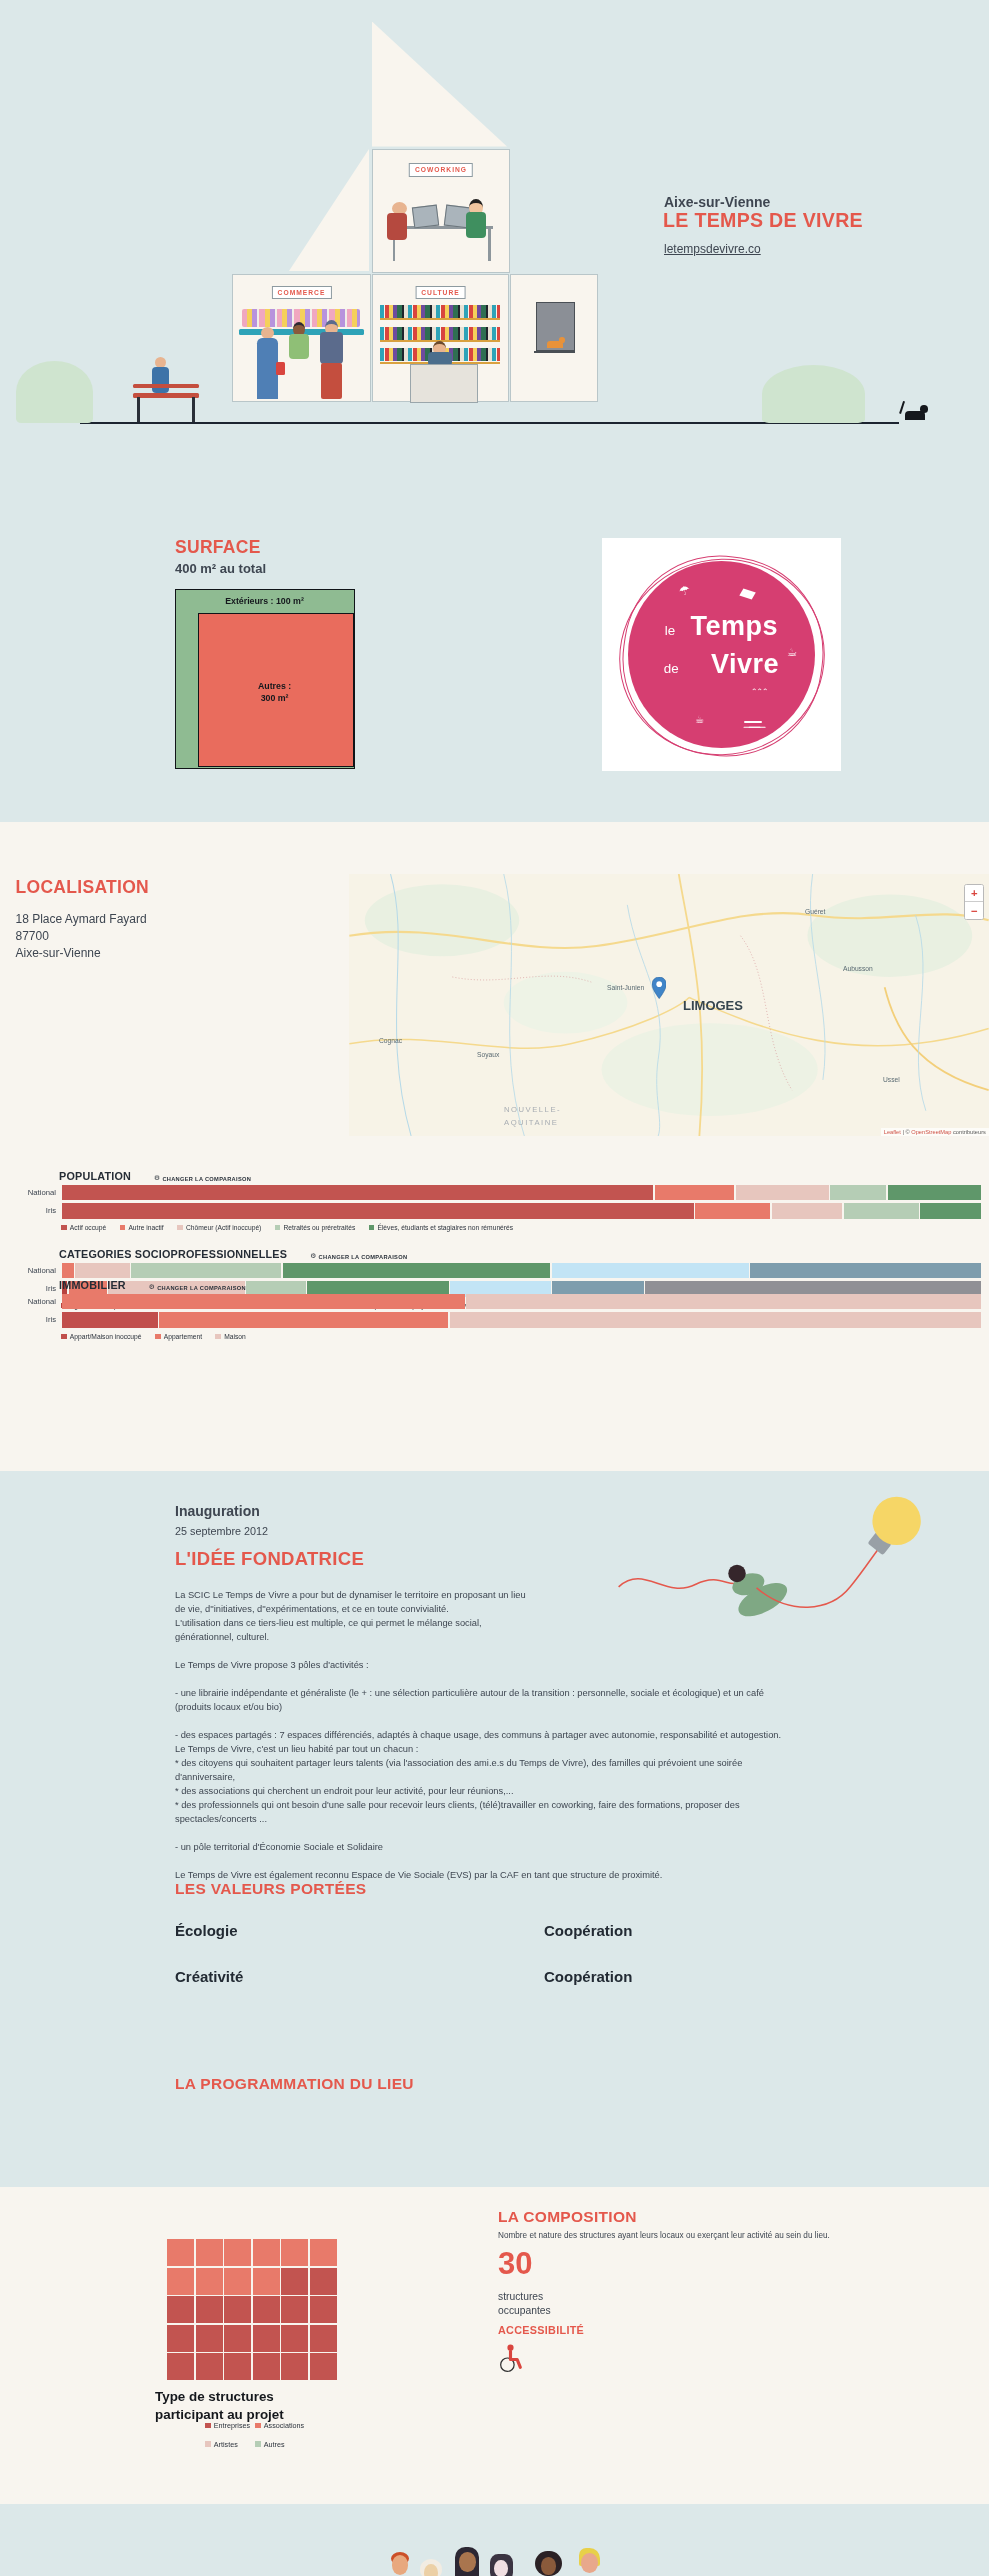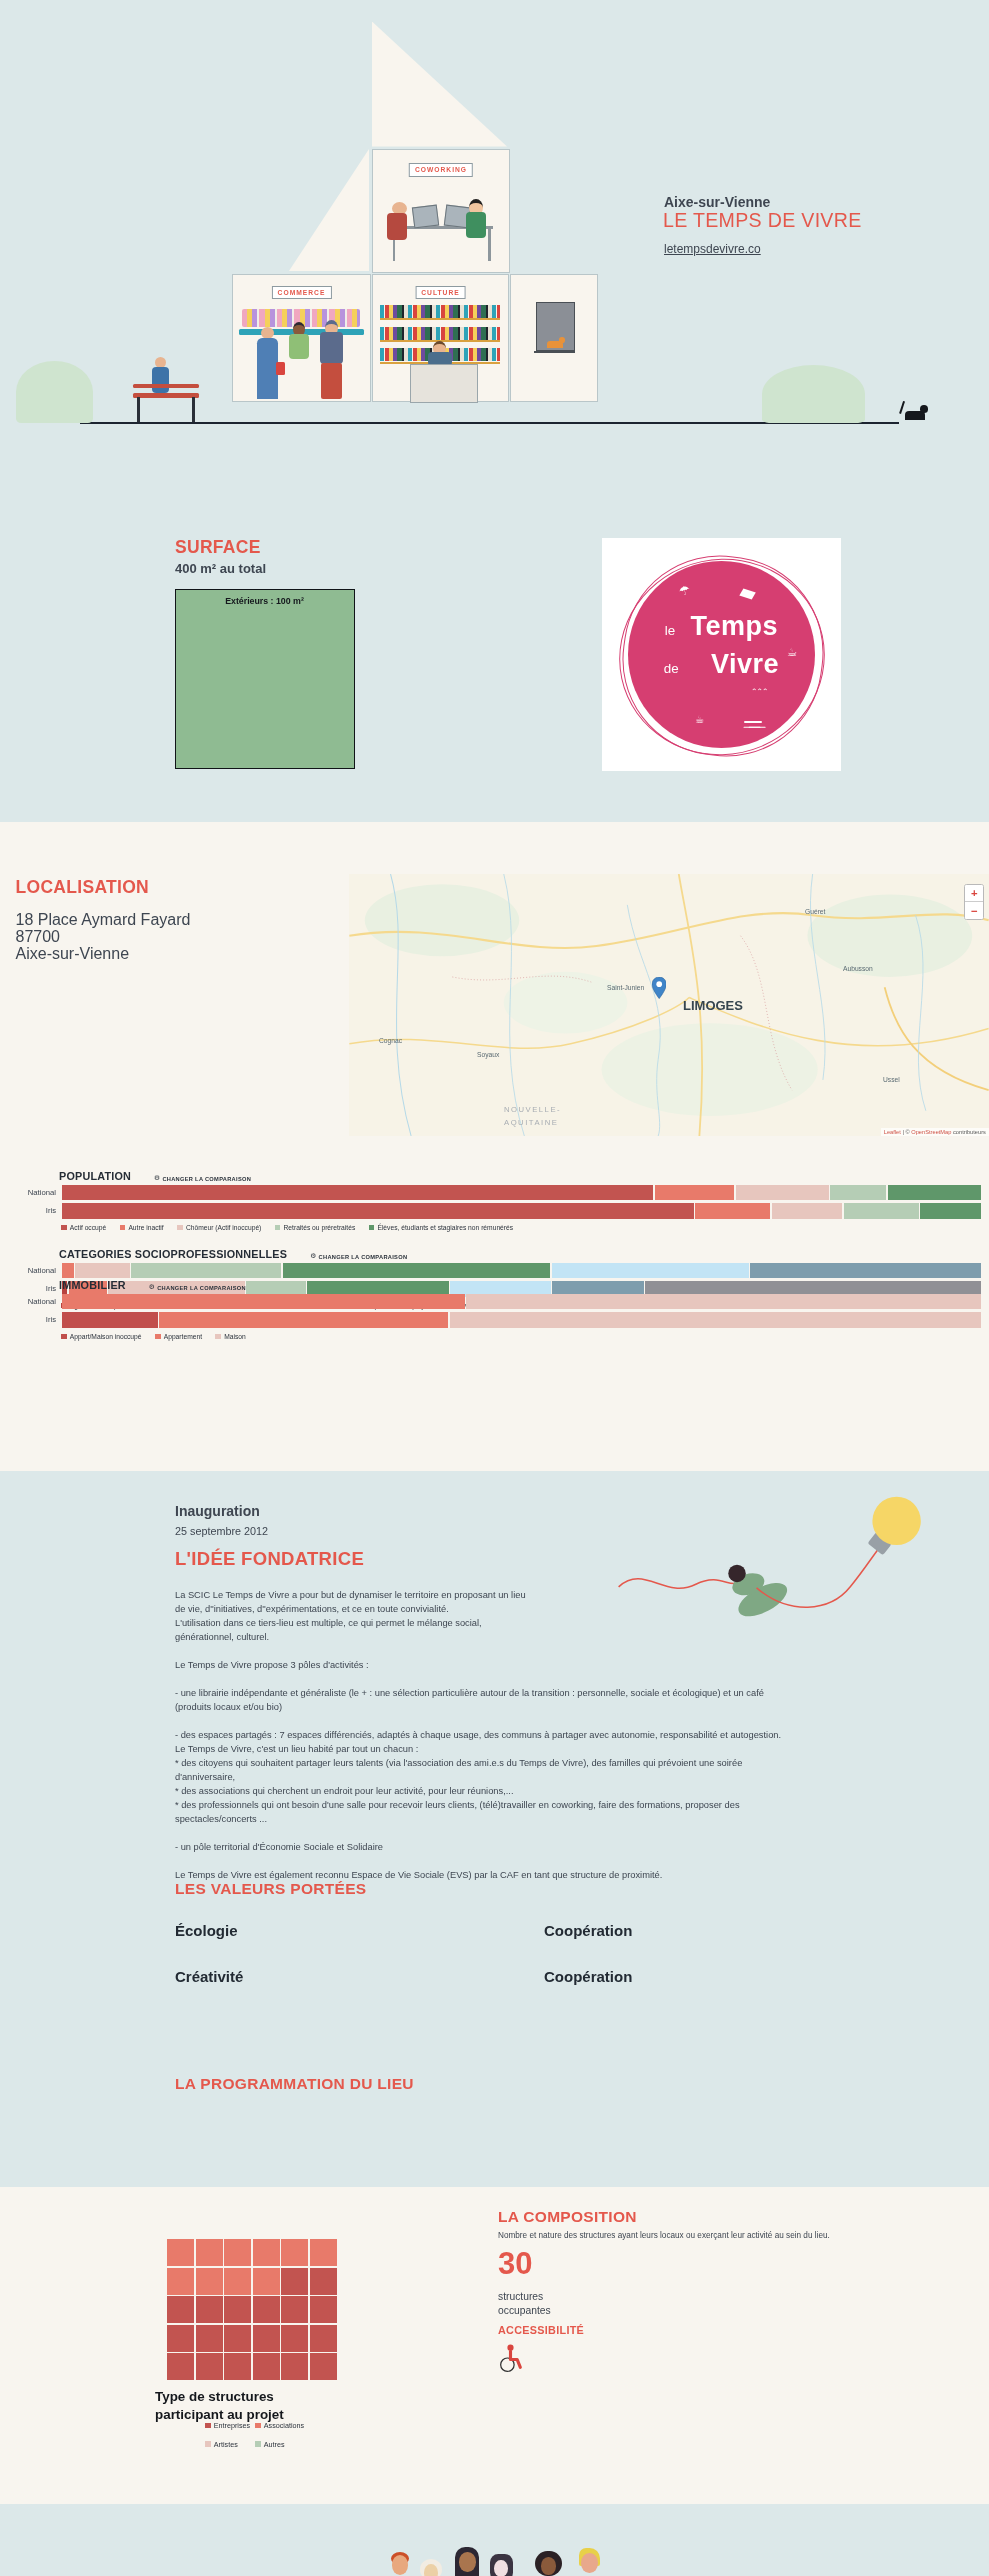--- a/index.html
+++ b/index.html
@@ -131,47 +131,53 @@
 
   <div class="room" style="left:510px;top:274px;width:86px;height:126px;">
     <div class="shape" style="left:25px;top:27px;width:37px;height:47px;background:#8b8f96;border:1px solid #4a4f55;"></div>
     <div class="shape" style="left:23px;top:76px;width:41px;height:2.1px;background:#4a4f55;"></div>
     <div class="shape" style="left:36px;top:66px;width:15.5px;height:7.2px;background:#e8923a;border-radius:3.1px 3.1px 0 0;"></div>
     <div class="shape" style="left:48px;top:62px;width:5.7px;height:5.7px;background:#e8923a;border-radius:50%;"></div>
   </div>
 </div>
 
 <div class="abs" style="left:664px;top:194px;font-size:14px;font-weight:700;color:#3e4651;">Aixe-sur-Vienne</div>
-<div class="abs" style="left:663px;top:209px;font-size:19.6px;font-weight:400;color:#e4584c;letter-spacing:0.3px;">LE TEMPS DE VIVRE</div>
+<div class="abs" style="left:663px;top:209px;font-size:19.6px;font-weight:700;color:#e4584c;letter-spacing:0.3px;">LE TEMPS DE VIVRE</div>
 <a class="abs site" href="#" style="left:664px;top:242px;">letempsdevivre.co</a>
 
 <div class="abs h-big" style="left:175px;top:537px;">SURFACE</div>
 <div class="abs" style="left:175px;top:561px;font-size:13px;font-weight:700;color:#3e4651;">400 m² au total</div>
 <div class="abs" style="left:175px;top:589px;width:180px;height:180px;background:#8fbb92;border:1.5px solid #101418;box-sizing:border-box;">
   <div class="abs" style="left:0;top:5.7px;width:177px;text-align:center;font-size:8.8px;font-weight:700;color:#15181d;">Extérieurs : 100 m²</div>
+  <div class="abs" style="left:21.6px;top:23px;width:156px;height:154px;background:#e96c5d;border:1.5px solid #101418;box-sizing:border-box;">
+    <div class="abs" style="left:0;top:66px;width:152px;text-align:center;font-size:8.8px;font-weight:700;color:#15181d;line-height:12.4px;">
+      <div>Autres :</div>
+      <div>300 m²</div>
+    </div>
+  </div>
 </div>
 
 <div class="abs" style="left:602px;top:538px;width:239px;height:233px;background:#ffffff;">
   <div class="abs" style="left:26px;top:23px;width:187px;height:187px;border-radius:50%;background:#d63e71;"></div>
   <div class="abs" style="left:20.6px;top:17.5px;width:198px;height:198px;border-radius:48%;border:1.5px solid #d63e71;transform:rotate(8deg);"></div>
   <div class="abs" style="left:16.5px;top:20.6px;width:204px;height:194px;border-radius:50%;border:1px solid #d63e71;transform:rotate(-12deg);"></div>
   <div class="abs" style="left:0;top:73px;width:239px;text-align:center;color:#fff;">
     <div style="font-size:15.5px;"><span style="font-size:13.4px;">le</span> <b style="font-size:27px;letter-spacing:0.5px;margin-left:11px;">Temps</b></div>
     <div style="font-size:15.5px;margin-top:7.2px;"><span style="font-size:13.4px;">de</span> <b style="font-size:27px;letter-spacing:0.5px;margin-left:28px;">Vivre</b></div>
   </div>
   <div class="abs" style="left:77px;top:45px;color:#fff;font-size:12.4px;transform:rotate(-15deg);">☂</div>
   <div class="abs" style="left:185px;top:108px;color:#fff;font-size:11.3px;">☕</div>
   <div class="abs" style="left:93px;top:175px;color:#fff;font-size:10.3px;">☕</div>
   <div class="abs" style="left:139px;top:52px;width:13.4px;height:8.2px;background:#fff;transform:rotate(18deg) skewX(-12deg);"></div>
   <div class="abs" style="left:142px;top:183px;width:17.5px;height:2.1px;background:#fff;border-radius:1px;box-shadow:4.1px 5.2px 0 -0.5px #fff, -1px 5.2px 0 -0.5px #fff;"></div>
   <div class="abs" style="left:149px;top:149px;color:#fff;font-size:7.7px;letter-spacing:-1px;">⌃⌃⌃</div>
 </div>
 
 <div class="abs h-big" style="left:15.5px;top:877px;">LOCALISATION</div>
-<div class="abs" style="left:15.5px;top:911px;font-size:16px;line-height:17px;">
+<div class="abs" style="left:15.5px;top:911px;font-size:12px;line-height:17px;">
   <div>18 Place Aymard Fayard</div>
   <div>87700</div>
   <div>Aixe-sur-Vienne</div>
 </div>
 
 <div id="map">
   <svg width="640" height="262" style="position:absolute;left:0;top:0;" viewBox="0 0 1242 509">
     <ellipse cx="180" cy="90" rx="150" ry="70" fill="#e9f0e1"></ellipse>
     <ellipse cx="700" cy="380" rx="210" ry="90" fill="#edf2e4"></ellipse>
     <ellipse cx="1050" cy="120" rx="160" ry="80" fill="#e9f0e1"></ellipse>

